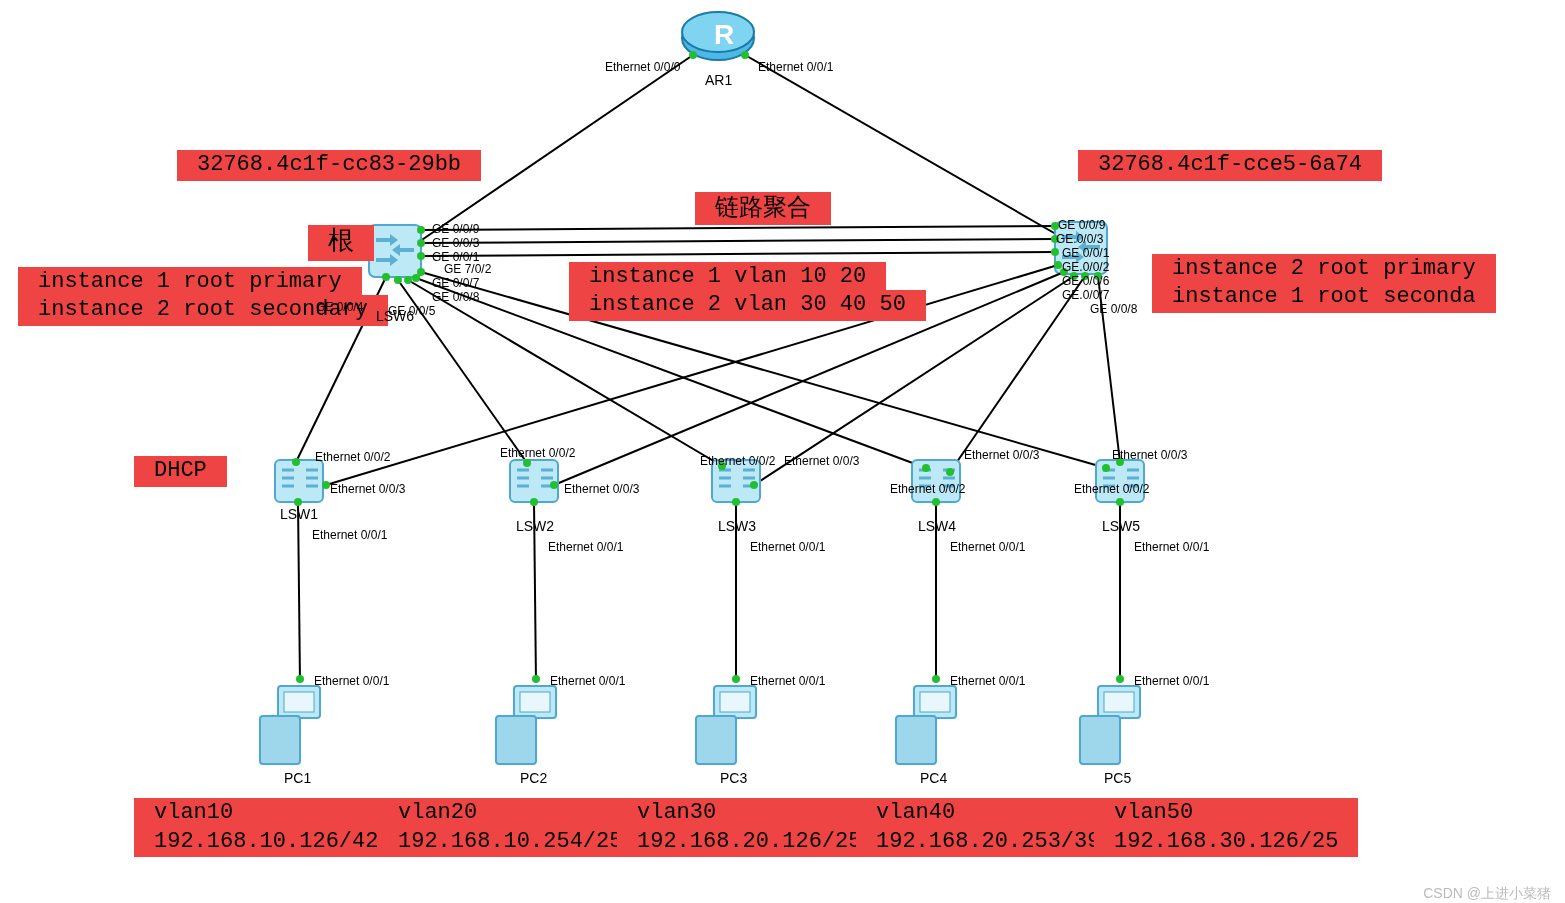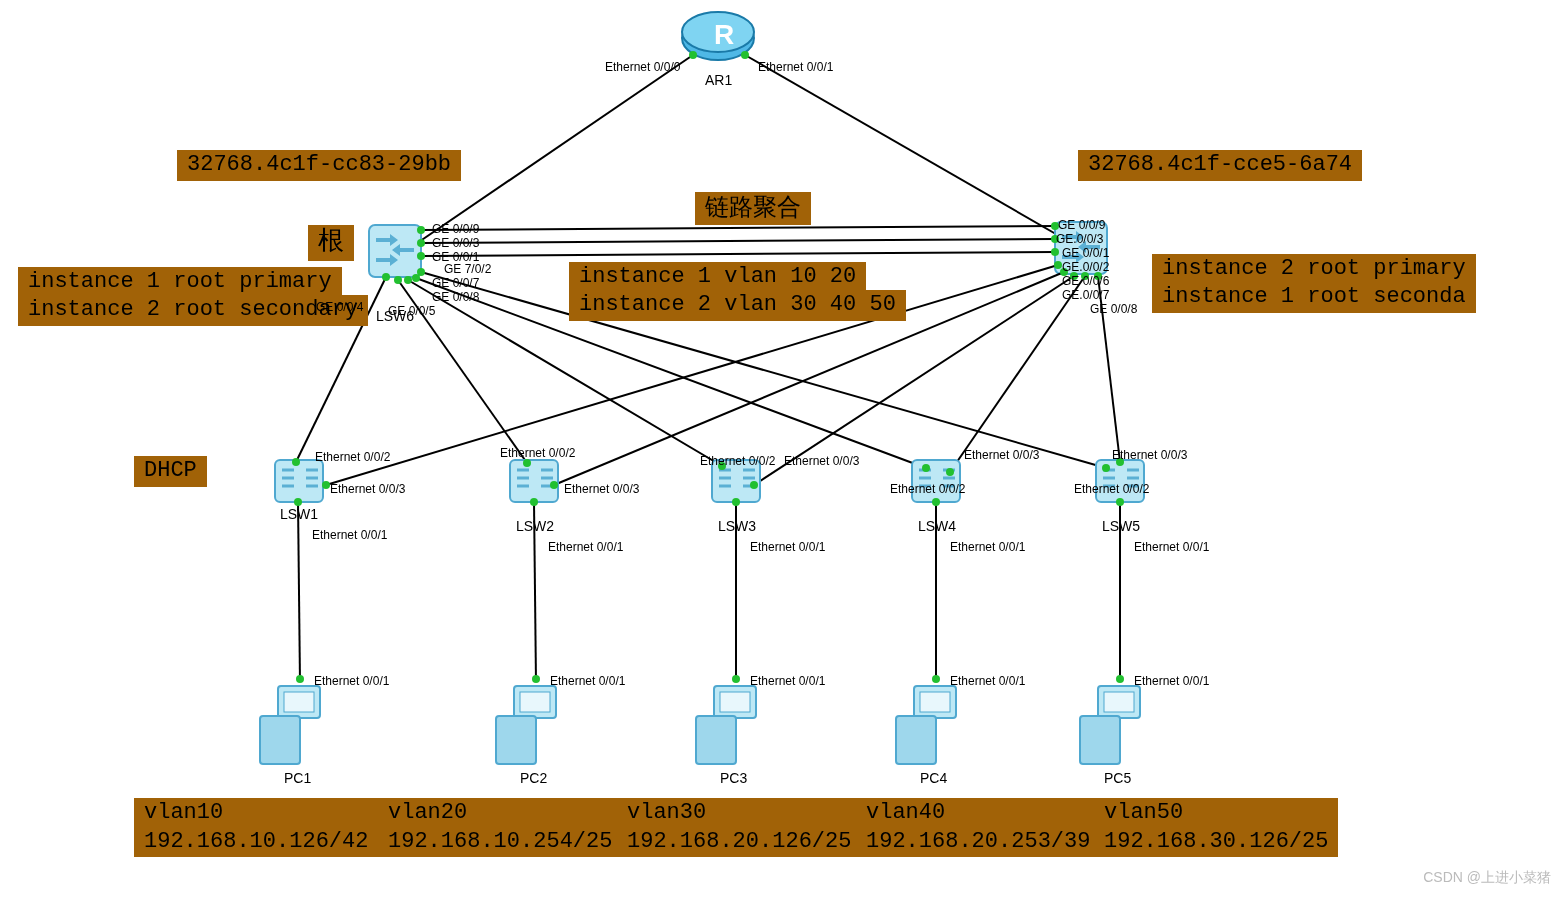--- a/index.html
+++ b/index.html
@@ -1,21 +1,21 @@
 <!DOCTYPE html>
 <html><head>
 <meta charset="utf-8">
 <style>
   body{margin:0;font-family:Arial,Helvetica,sans-serif;width:1565px;height:903px;position:relative;background:#fff;overflow:hidden}
   svg{position:absolute;top:0;left:0}
   .lbl{position:absolute;font-size:13px;color:#000;white-space:nowrap}
-  .big{background:#a16207;font-family:"Courier New",monospace;font-size:22px;padding:1px 10px;line-height:1.3}
+  .big{background:#ef4444;font-family:"Courier New",monospace;font-size:22px;padding:1px 20px;line-height:1.3}
   .port{font-size:12px}
   .nm{font-size:14px}
-  .wm{position:absolute;right:14px;bottom:16px;color:#bbb;font-size:14px}
+  .wm{position:absolute;right:14px;bottom:0;color:#bbb;font-size:14px}
   .status{fill:#22c030}
 </style>
 </head>
 <body>
 
 <svg width="1565" height="903">
 
   <g>
     <ellipse cx="718" cy="38" rx="36" ry="22" fill="#4fb8e6" stroke="#1a7aa8" stroke-width="2"></ellipse>
     <ellipse cx="718" cy="32" rx="36" ry="20" fill="#7fd4f2" stroke="#1a7aa8" stroke-width="2"></ellipse>

